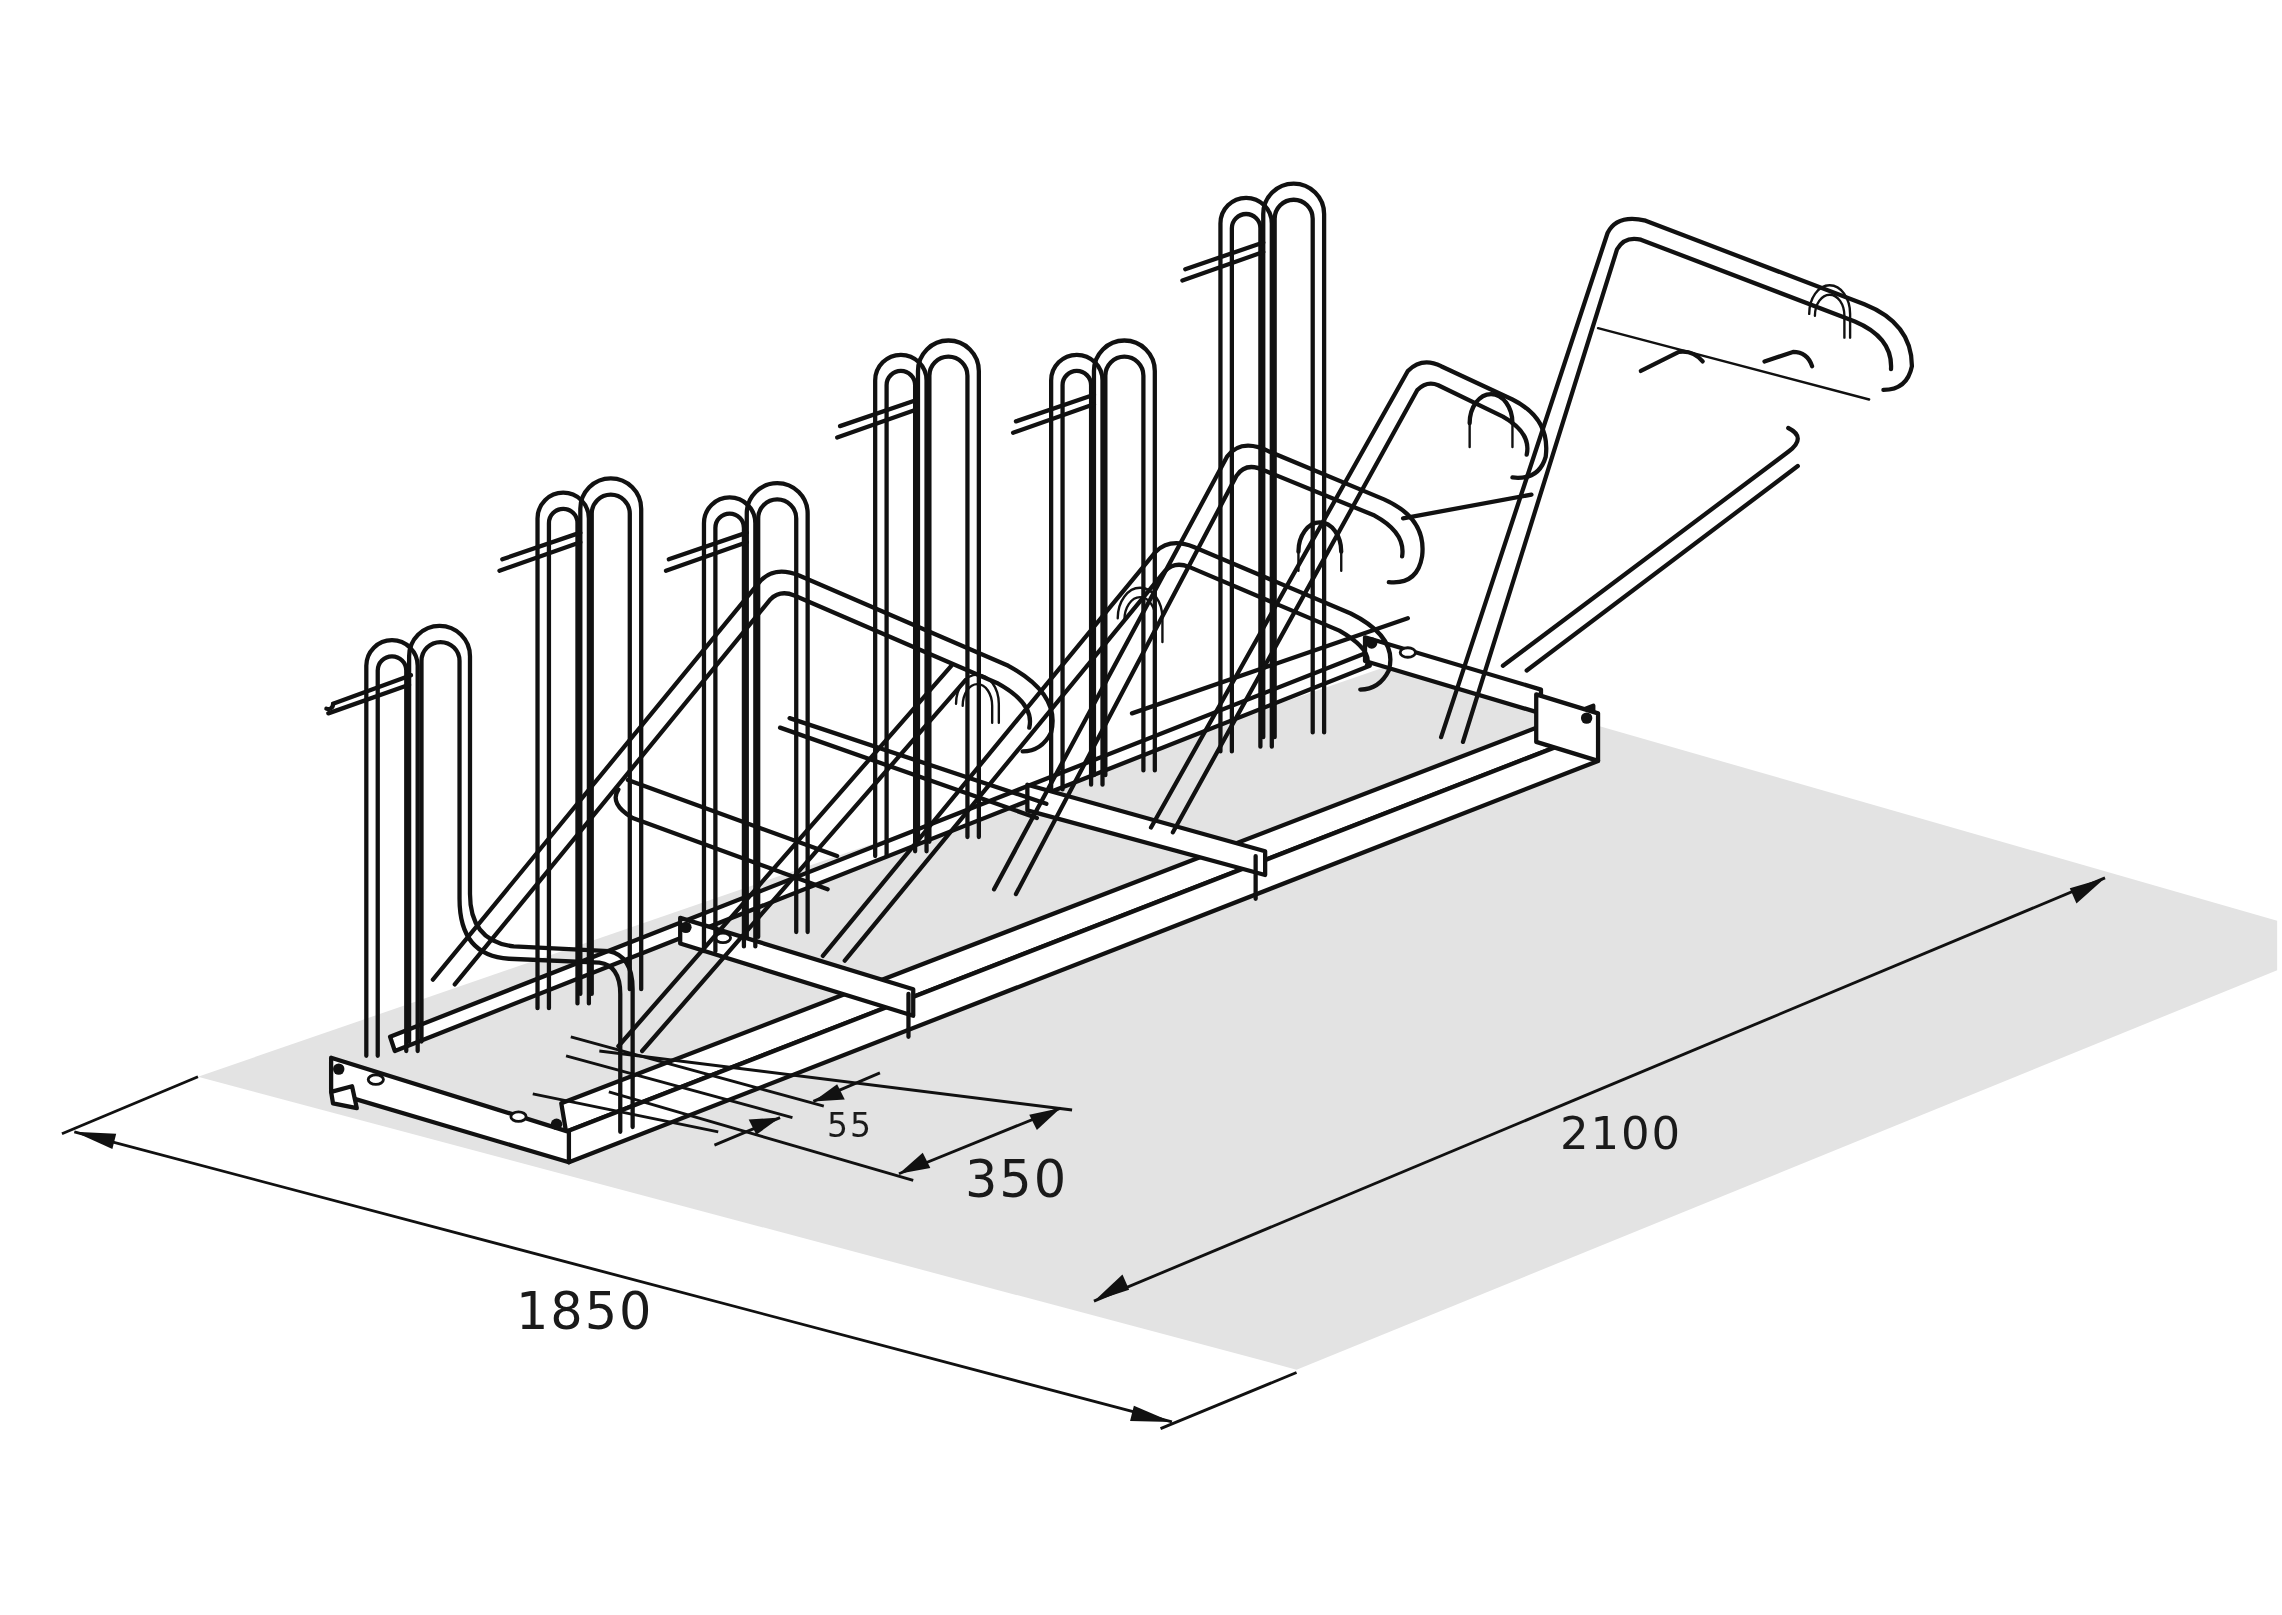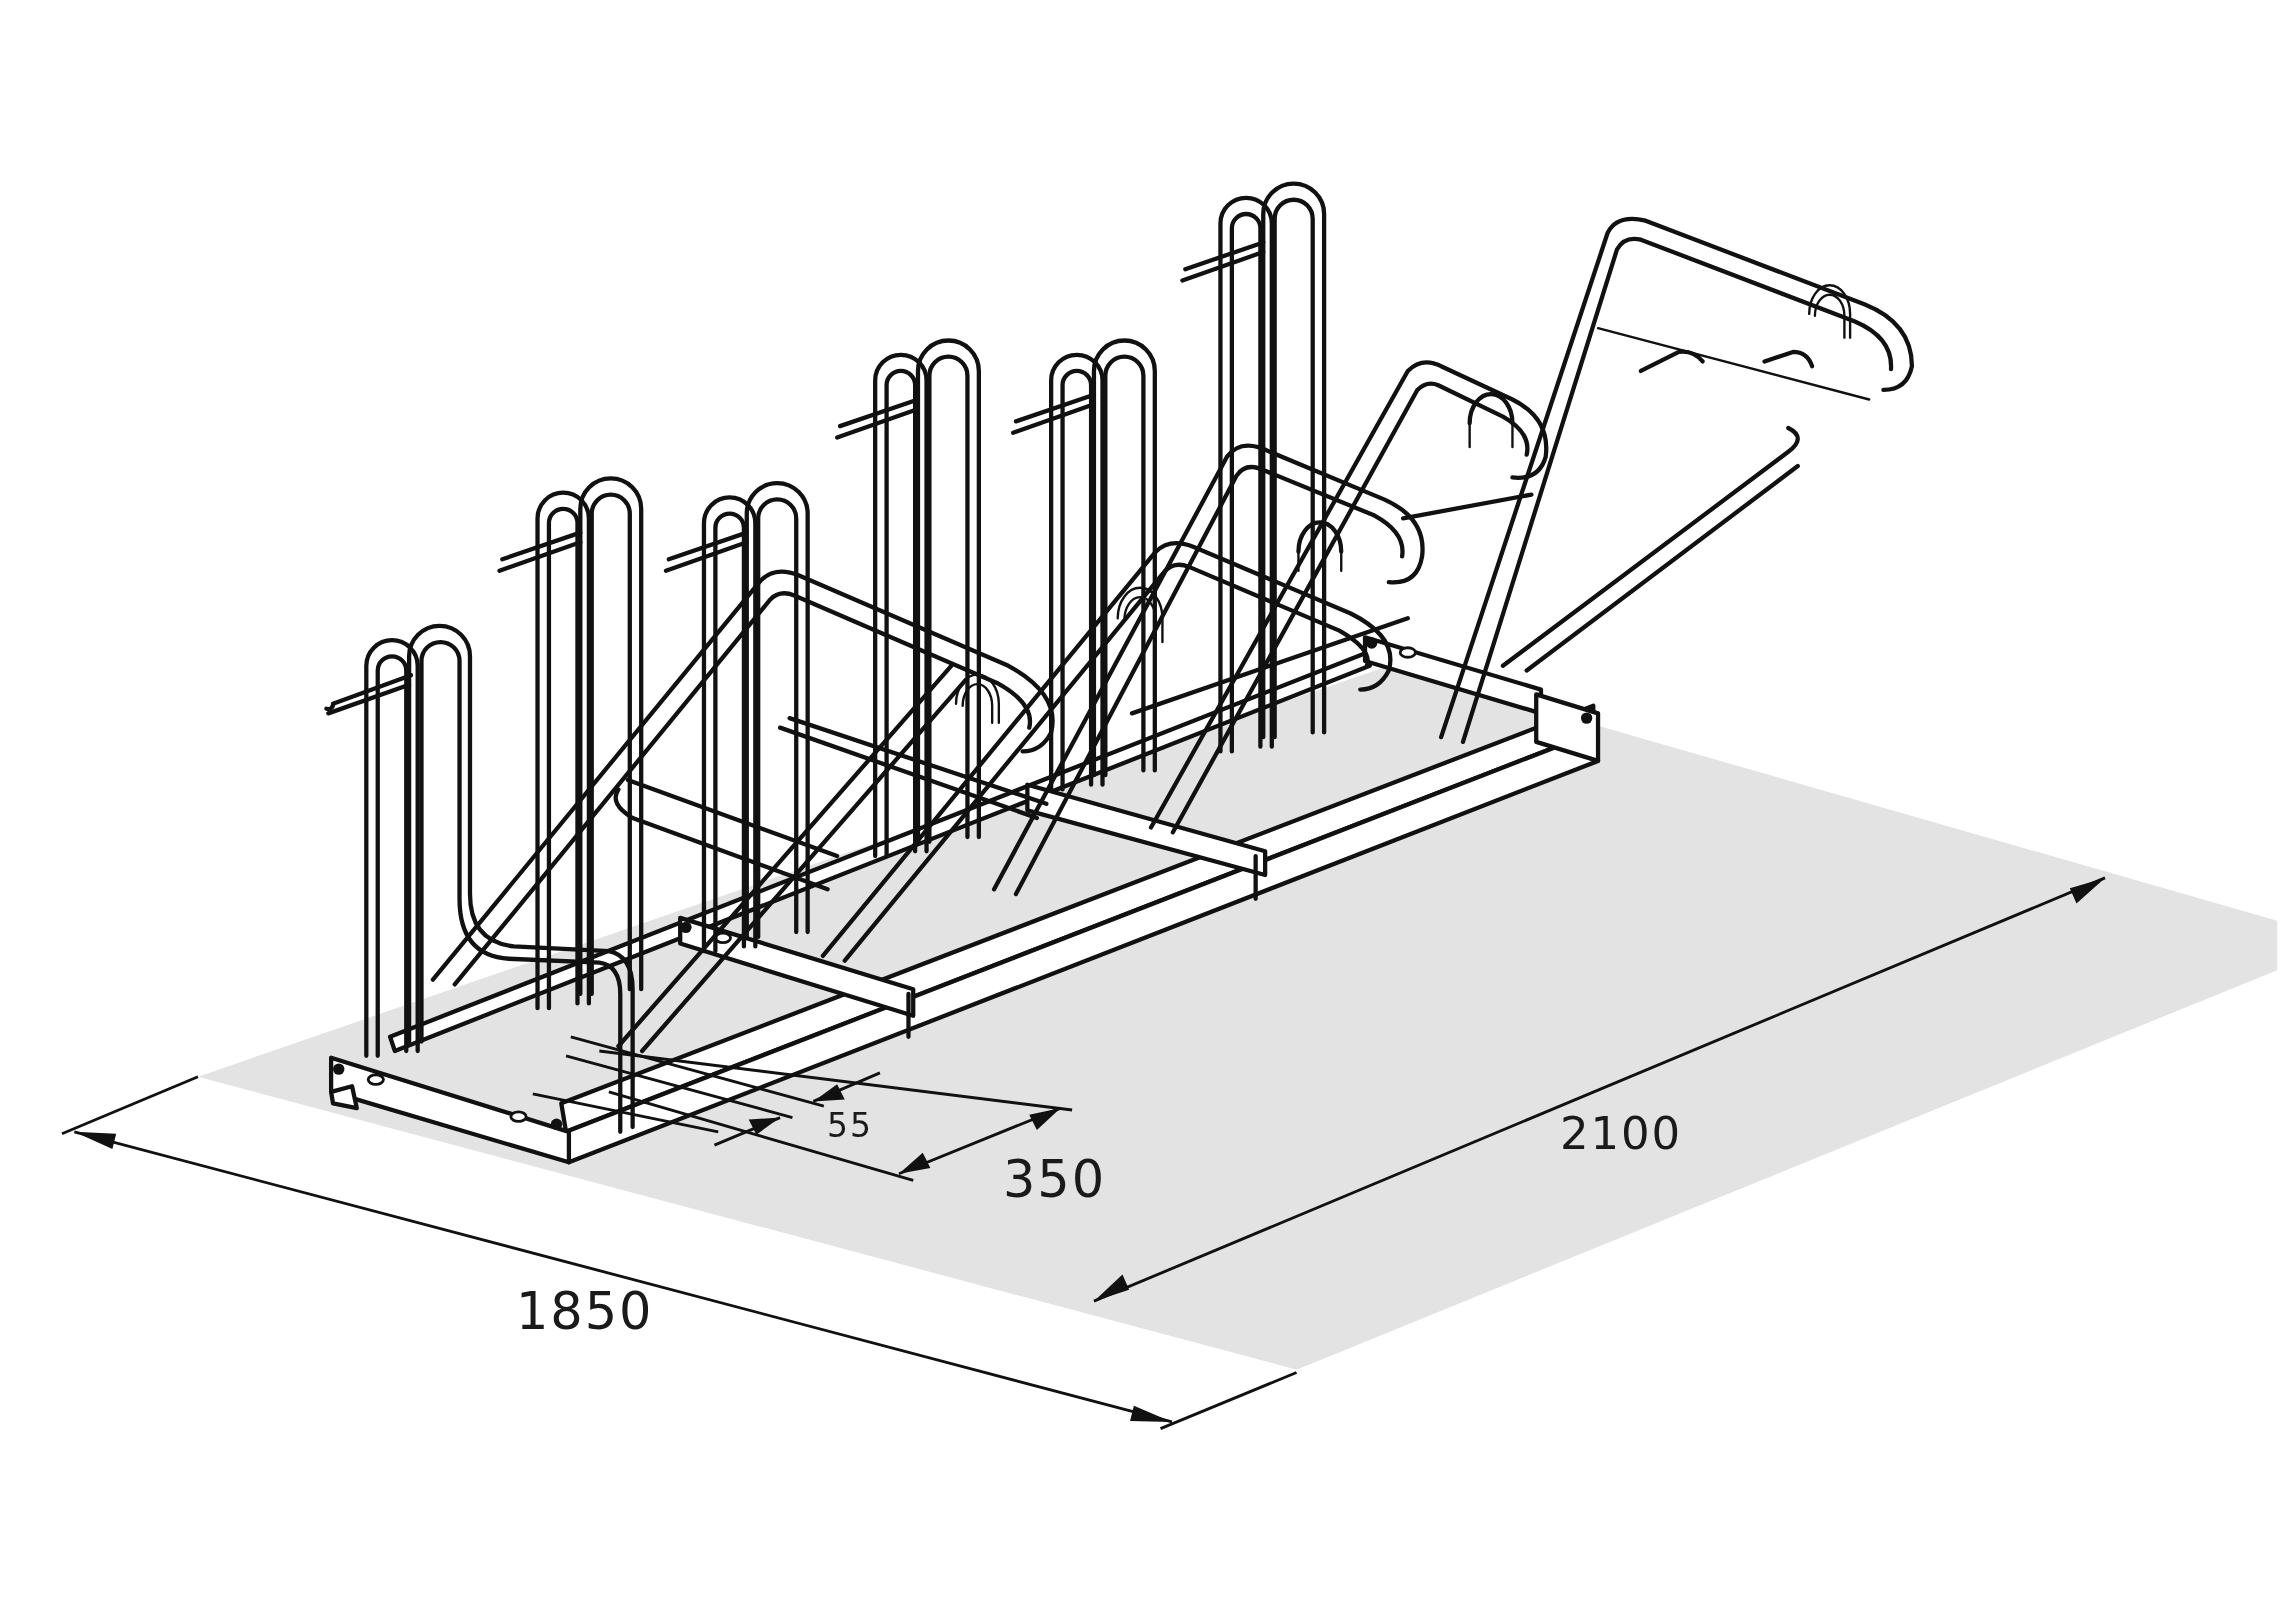--- a/index.html
+++ b/index.html
@@ -198,16 +198,16 @@
         <line class="dimline" x1="751" y1="1204" x2="820" y2="1175"></line>
         <polygon class="arrow" points="820,1175 795,1193 787,1177"></polygon>
         <line class="dimline" x1="560" y1="1150" x2="755" y2="1190"></line>
       </g>
     </g>
   </svg>
 
   
   <div class="dim-label" style="left:516px; top:1286px; font-size:51px;text-align:right;">1850</div>
   <div class="dim-label" style="left:1560px; top:1111px; font-size:45px;">2100</div>
-  <div class="dim-label" style="left:965px; top:1154px; font-size:51px;margin-left:38px;">350</div>
+  <div class="dim-label" style="left:965px; top:1154px; font-size:51px;">350</div>
   <div class="dim-label" style="left:827px; top:1109px; font-size:33px;">55</div>
 </div>
 
 
 </body></html>

